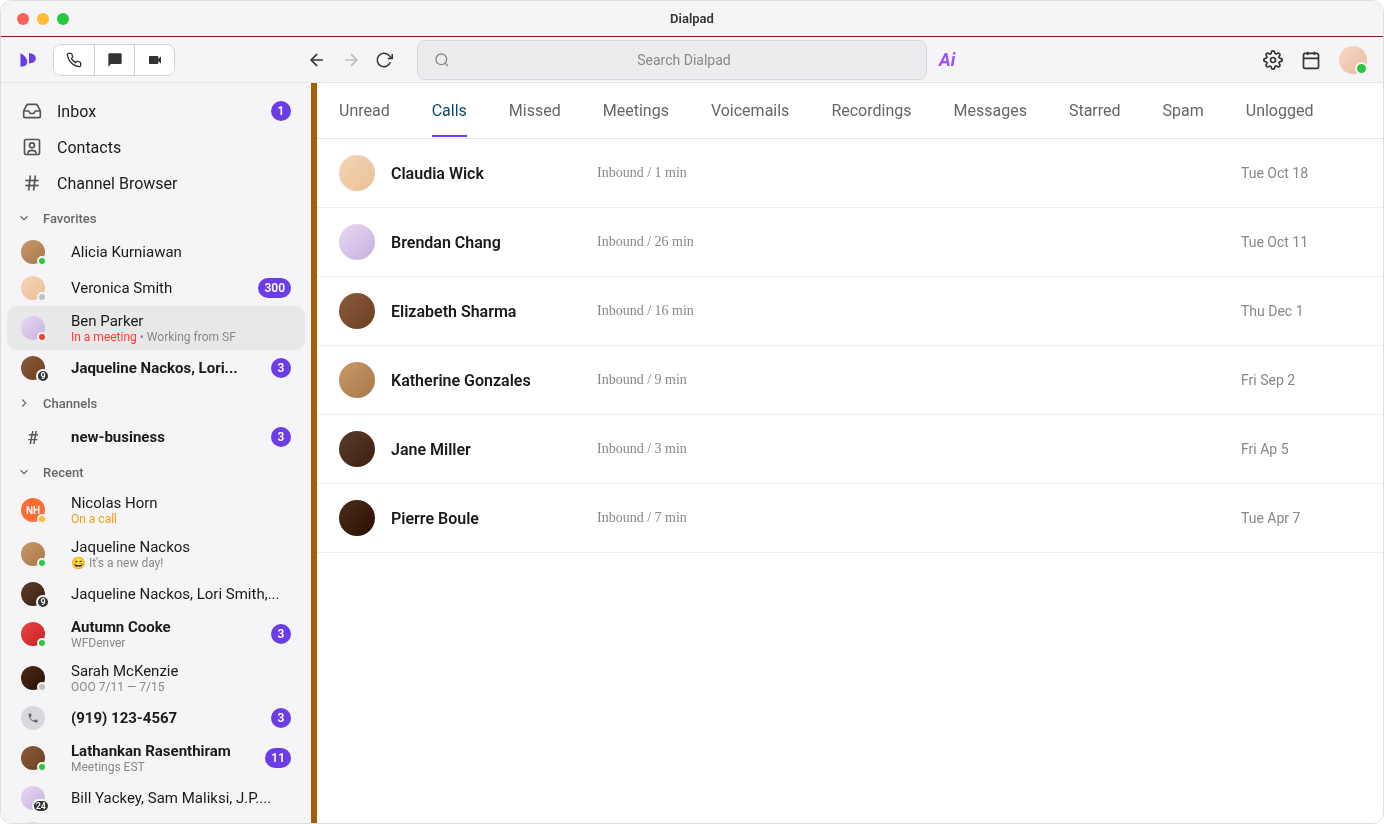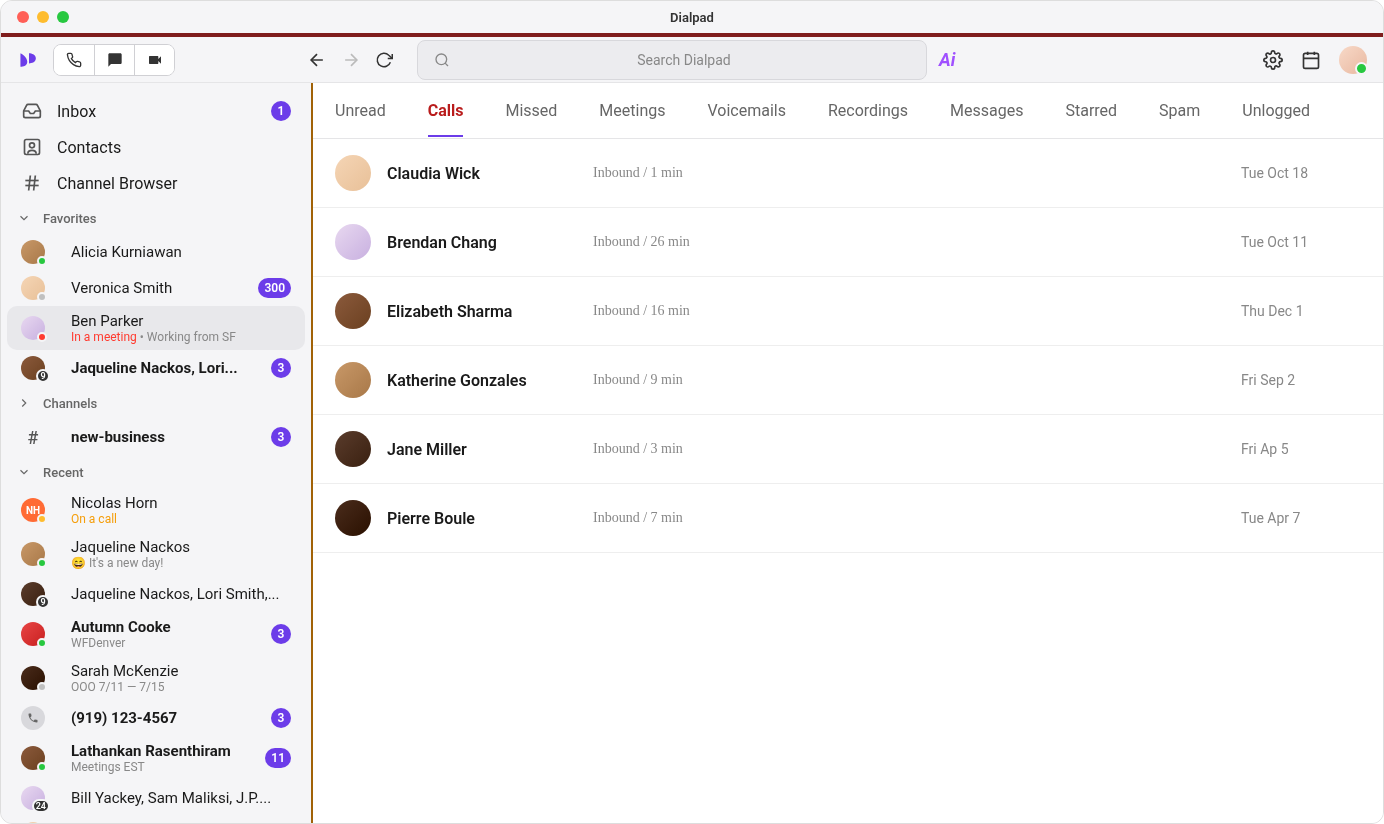--- a/index.html
+++ b/index.html
@@ -1,18 +1,18 @@
 <!DOCTYPE html>
 <html><head>
 <meta charset="utf-8">
 <style>
 * { margin: 0; padding: 0; box-sizing: border-box; font-family: -apple-system, BlinkMacSystemFont, "Segoe UI", Roboto, sans-serif; }
 body { background: #fff; width: 1384px; height: 824px; overflow: hidden; }
 .window { width: 1384px; height: 824px; border-radius: 12px; overflow: hidden; background: #f5f5f7; position: relative; border: 1px solid #ddd; }
-.titlebar { height: 36px; display: flex; align-items: center; background: #f5f5f7; border-bottom: 4px solid #7f1d1d; position: relative; }
+.titlebar { height: 36px; display: flex; align-items: center; background: #f5f5f7; border-bottom: 1px solid #7f1d1d; position: relative; }
 .traffic { display: flex; gap: 8px; padding-left: 16px; }
 .tl { width: 12px; height: 12px; border-radius: 50%; }
 .tl-close { background: #ff5f57; }
 .tl-min { background: #febc2e; }
 .tl-max { background: #28c840; }
 .title { position: absolute; left: 50%; transform: translateX(-50%); font-size: 13px; font-weight: 600; color: #333; }
 .toolbar { height: 46px; display: flex; align-items: center; padding: 0 16px; gap: 12px; background: #f5f5f7; border-bottom: 1px solid #e5e5e7; }
 .logo { width: 24px; height: 24px; display: flex; align-items: center; }
 .logo svg { width: 24px; height: 20px; }
 .btn-group { display: flex; border: 1px solid #d0d0d4; border-radius: 8px; overflow: hidden; background: #fff; }
@@ -24,21 +24,21 @@
 .search-wrap { flex: 1; max-width: 510px; margin-left: 12px; }
 .search { width: 100%; height: 40px; border-radius: 8px; border: 1px solid #d8d8dc; background: #ececef; display: flex; align-items: center; padding: 0 16px; gap: 8px; color: #888; }
 .search input { flex: 1; border: none; background: transparent; outline: none; text-align: center; font-size: 14px; color: #333; }
 .search input::placeholder { color: #888; }
 .toolbar-right { margin-left: auto; display: flex; align-items: center; gap: 18px; }
 .ai-icon { color: #a050ff; font-weight: 700; font-size: 18px; font-style: italic; }
 .avatar-sm { width: 28px; height: 28px; border-radius: 50%; background: linear-gradient(135deg,#f8d9c8,#e8b8a0); position: relative; }
 .avatar-sm::after { content: ''; position: absolute; bottom: -1px; right: -1px; width: 9px; height: 9px; border-radius: 50%; background: #28c840; border: 2px solid #f5f5f7; }
 .body { display: flex; height: calc(100% - 82px); }
 .sidebar { width: 310px; background: #f5f5f7; overflow-y: auto; padding: 10px 0; }
-.main { flex: 1; background: #fff; border-left: 2px solid #a16207; display: flex; flex-direction: column; }
+.main { flex: 1; background: #fff; border-left: 6px solid #a16207; display: flex; flex-direction: column; }
 .nav-item { display: flex; align-items: center; padding: 8px 20px; gap: 14px; cursor: pointer; font-size: 16px; color: #1a1a1a; }
 .nav-item .icon { width: 22px; display: flex; justify-content: center; color: #555; }
 .badge { margin-left: auto; background: #6c3ce9; color: #fff; border-radius: 10px; min-width: 20px; height: 20px; display: flex; align-items: center; justify-content: center; font-size: 12px; font-weight: 600; padding: 0 6px; }
 .section-hdr { display: flex; gap: 10px; padding: 10px 20px 6px 16px; font-size: 13px; font-weight: 500; color: #666; cursor: pointer; }
 .section-hdr .chev { width: 16px; color: #666; }
 .contact { display: flex; align-items: center; padding: 6px 14px; gap: 26px; cursor: pointer; border-radius: 10px; margin: 0 6px; }
 .contact.sel { background: #e8e8eb; }
 .avatar { width: 24px; height: 24px; border-radius: 50%; background: linear-gradient(135deg,#d8c8b8,#c8a898); flex-shrink: 0; position: relative; }
 .avatar-md { width: 36px; height: 36px; border-radius: 50%; background: linear-gradient(135deg,#d8c8b8,#c8a898); flex-shrink: 0; }
 .presence { position: absolute; bottom: -2px; right: -2px; width: 10px; height: 10px; border-radius: 50%; border: 2px solid #f5f5f7; }
@@ -51,21 +51,21 @@
 .contact-name { font-size: 15px; color: #1a1a1a; white-space: nowrap; overflow: hidden; text-overflow: ellipsis; }
 .contact-name.bold { font-weight: 700; }
 .contact-sub { font-size: 12px; color: #888; white-space: nowrap; overflow: hidden; text-overflow: ellipsis; }
 .contact-sub .red { color: #ff3b30; }
 .contact-sub .amber { color: #f59e0b; }
 .hash-icon { width: 24px; height: 24px; display: flex; align-items: center; justify-content: center; color: #555; font-size: 18px; font-weight: 500; }
 .phone-avatar { background: #d8d8dc; display: flex; align-items: center; justify-content: center; color: #666; }
 .initials-avatar { background: #ff6b35; display: flex; align-items: center; justify-content: center; color: #fff; font-size: 10px; font-weight: 700; }
 .tabs { display: flex; padding: 0 22px; border-bottom: 1px solid #e5e5e7; height: 56px; align-items: center; gap: 42px; }
 .tab { font-size: 16px; color: #666; cursor: pointer; padding: 16px 0; position: relative; }
-.tab.active { color: #b91c1c; font-weight: 700; }
+.tab.active { color: #0c4a6e; font-weight: 400; }
 .tab.active::after { content: ''; position: absolute; bottom: -1px; left: 0; right: 0; height: 2px; background: #6c3ce9; }
 .calls { flex: 1; overflow-y: auto; }
 .call-row { display: flex; align-items: center; padding: 16px 22px; border-bottom: 1px solid #eee; gap: 16px; }
 .call-name { font-size: 16px; font-weight: 600; color: #1a1a1a; width: 190px; }
 .call-det { font-size: 14px; color: #888; flex: 1; font-family: Liberation Serif, serif; }
 .call-date { font-size: 14px; color: #888; width: 120px; }
 .av1 { background: linear-gradient(135deg,#f5d5b5,#e8c098); }
 .av2 { background: linear-gradient(135deg,#e8d8f0,#c8b0e0); }
 .av3 { background: linear-gradient(135deg,#8b5a3c,#6b4020); }
 .av4 { background: linear-gradient(135deg,#c89868,#a87848); }

